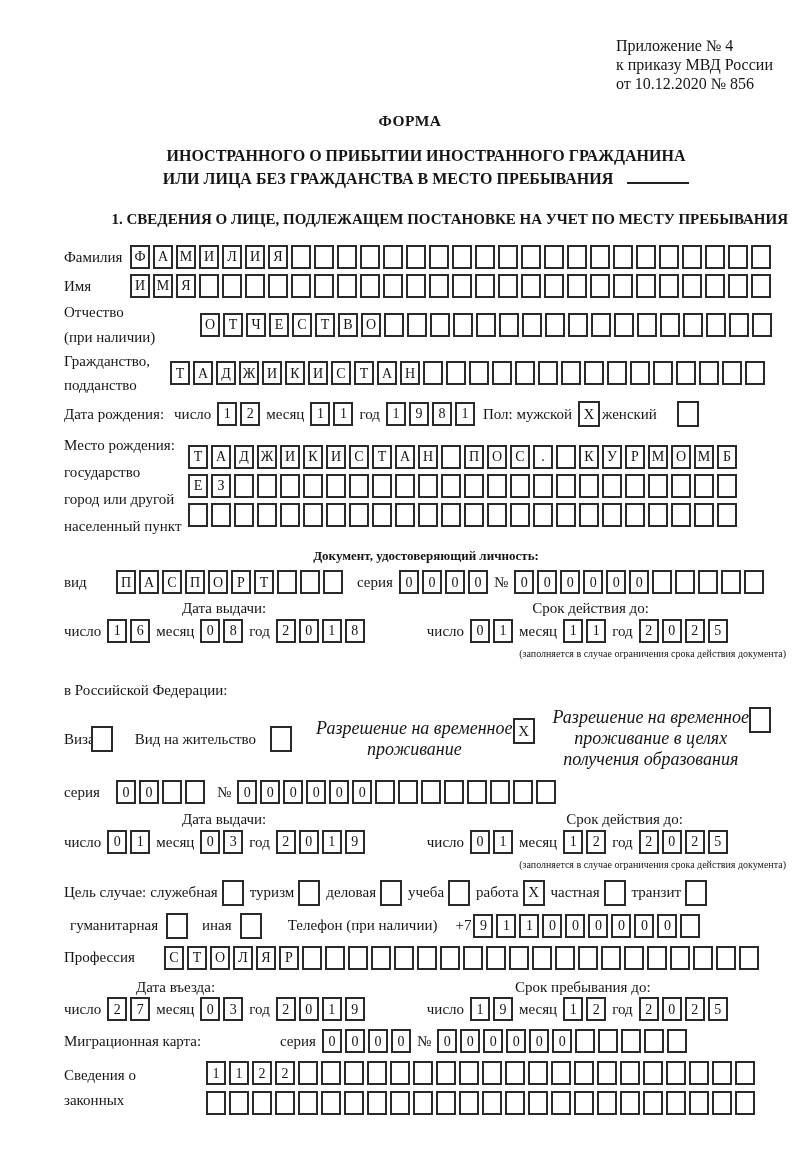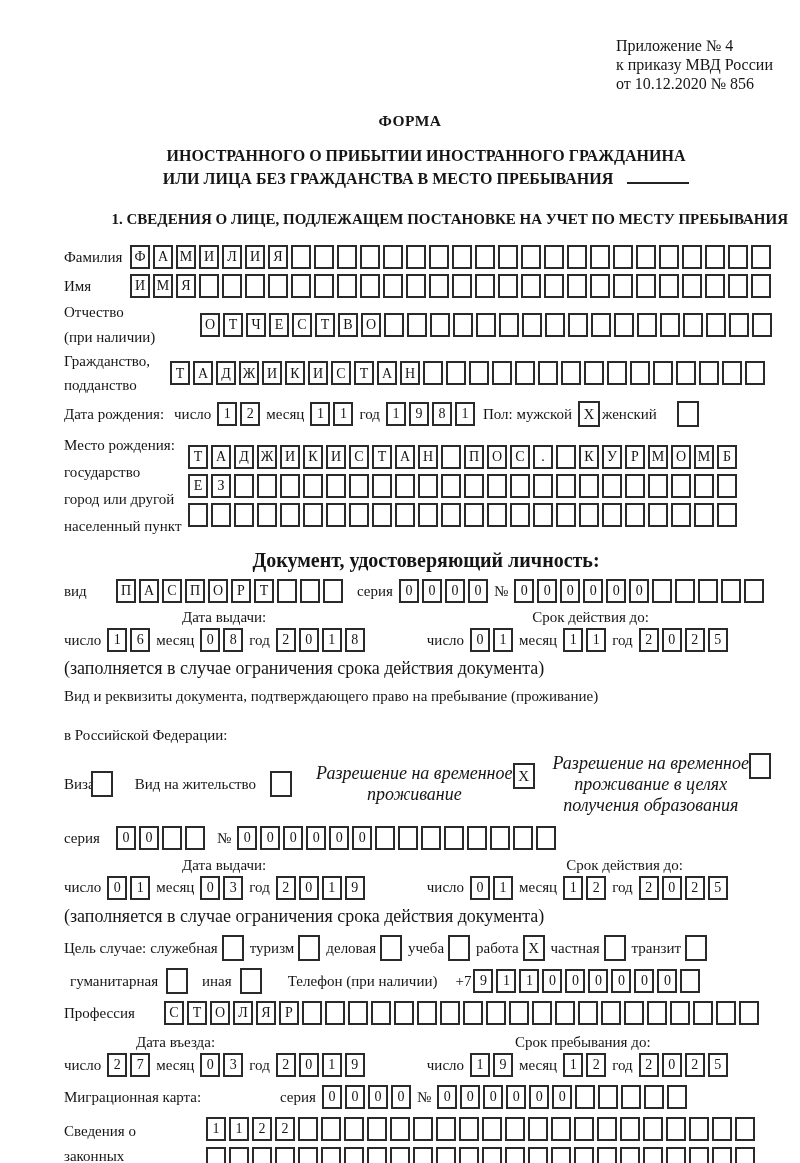--- a/index.html
+++ b/index.html
@@ -18,24 +18,24 @@
   .row{display:flex;align-items:center;margin-bottom:5px;}
   .row.top{align-items:center;}
   .lbl{flex:0 0 auto;}
   .lbl2{font-size:15px;}
   .cells{display:flex;gap:3px;flex:0 0 auto;}
   .cell{flex:0 0 auto;width:20px;height:24px;border:2px solid #2a2a2a;box-sizing:border-box;
         display:flex;align-items:center;justify-content:center;font-size:14px;background:#fff;}
   .checkbox{flex:0 0 auto;width:22px;height:26px;border:2px solid #2a2a2a;box-sizing:border-box;
         display:inline-flex;align-items:center;justify-content:center;font-size:15px;background:#fff;}
   .stack{display:flex;flex-direction:column;}
-  .doc-heading{text-align:center;font-weight:bold;font-size:20px;margin:8px 0 6px 0;}
+  .doc-heading{text-align:center;font-weight:bold;font-size:13px;margin:8px 0 6px 0;}
   .dlbl{margin:0 6px;}
   .dgroup{display:flex;align-items:center;}
-  .note{font-size:18px;padding-right:2px;margin-top:2px;margin-bottom:8px;}
+  .note{font-size:10px;text-align:right;padding-right:2px;margin-top:2px;margin-bottom:8px;}
   .center-opt{text-align:center;font-size:18px;line-height:21px;font-style:italic;}
   .opt{display:flex;align-items:center;}
   .gap6{width:6px;flex:0 0 auto;}
 </style>
 </head>
 <body>
 
 <div class="page">
 
   <div class="appendix">
@@ -383,21 +383,20 @@
       <span class="cells">
           <span class="cell">2</span>
           <span class="cell">0</span>
           <span class="cell">2</span>
           <span class="cell">5</span>
         </span>
     </span>
   </div>
   <div class="note">(заполняется в случае ограничения срока действия документа)</div>
 
-  <div>Вид и реквизиты документа, подтверждающего право на пребывание (проживание)</div>
   <div style="margin-top:20px">в Российской Федерации:</div>
 
   <div class="row top" style="margin-top:8px">
     <span class="opt">
       <span>Виза</span>
       <span class="checkbox" style="margin-left:-4px"></span>
     </span>
     <span class="opt" style="margin-left:22px">
       <span>Вид на жительство</span>
       <span class="checkbox" style="margin-left:14px"></span>

